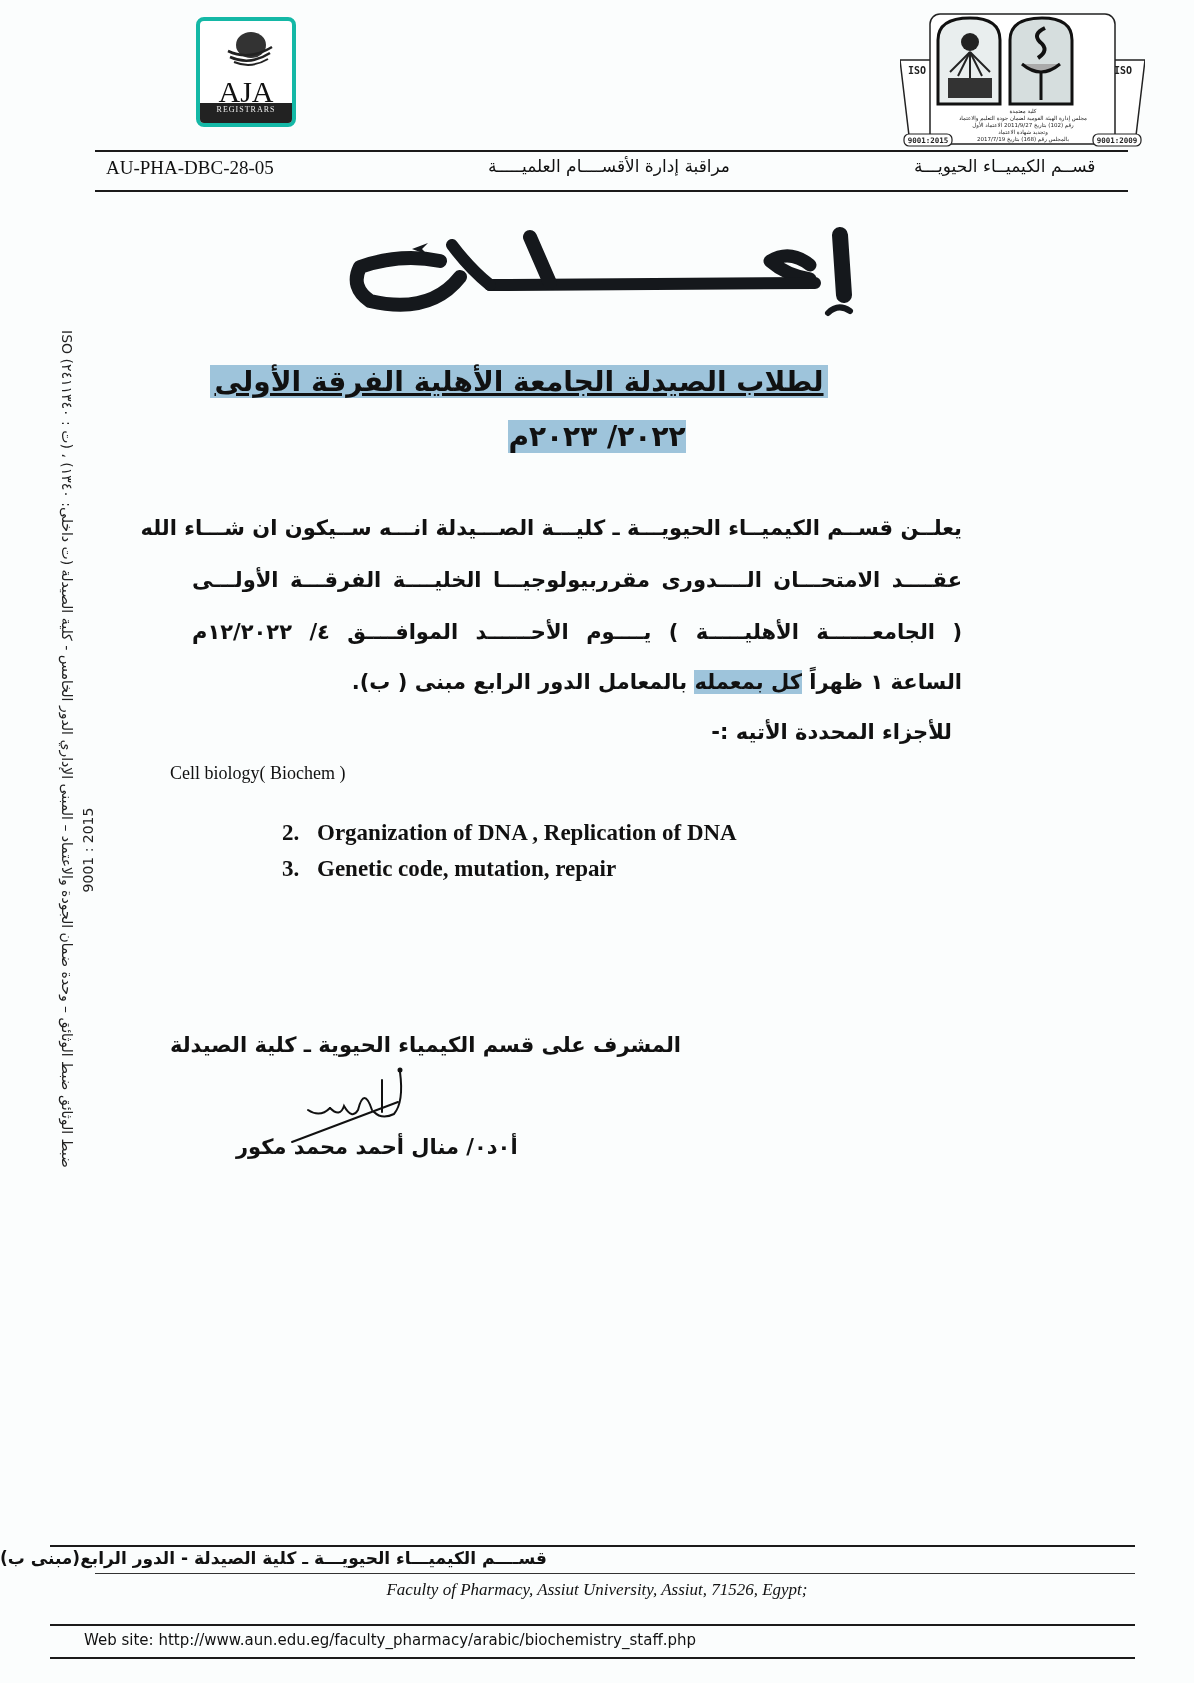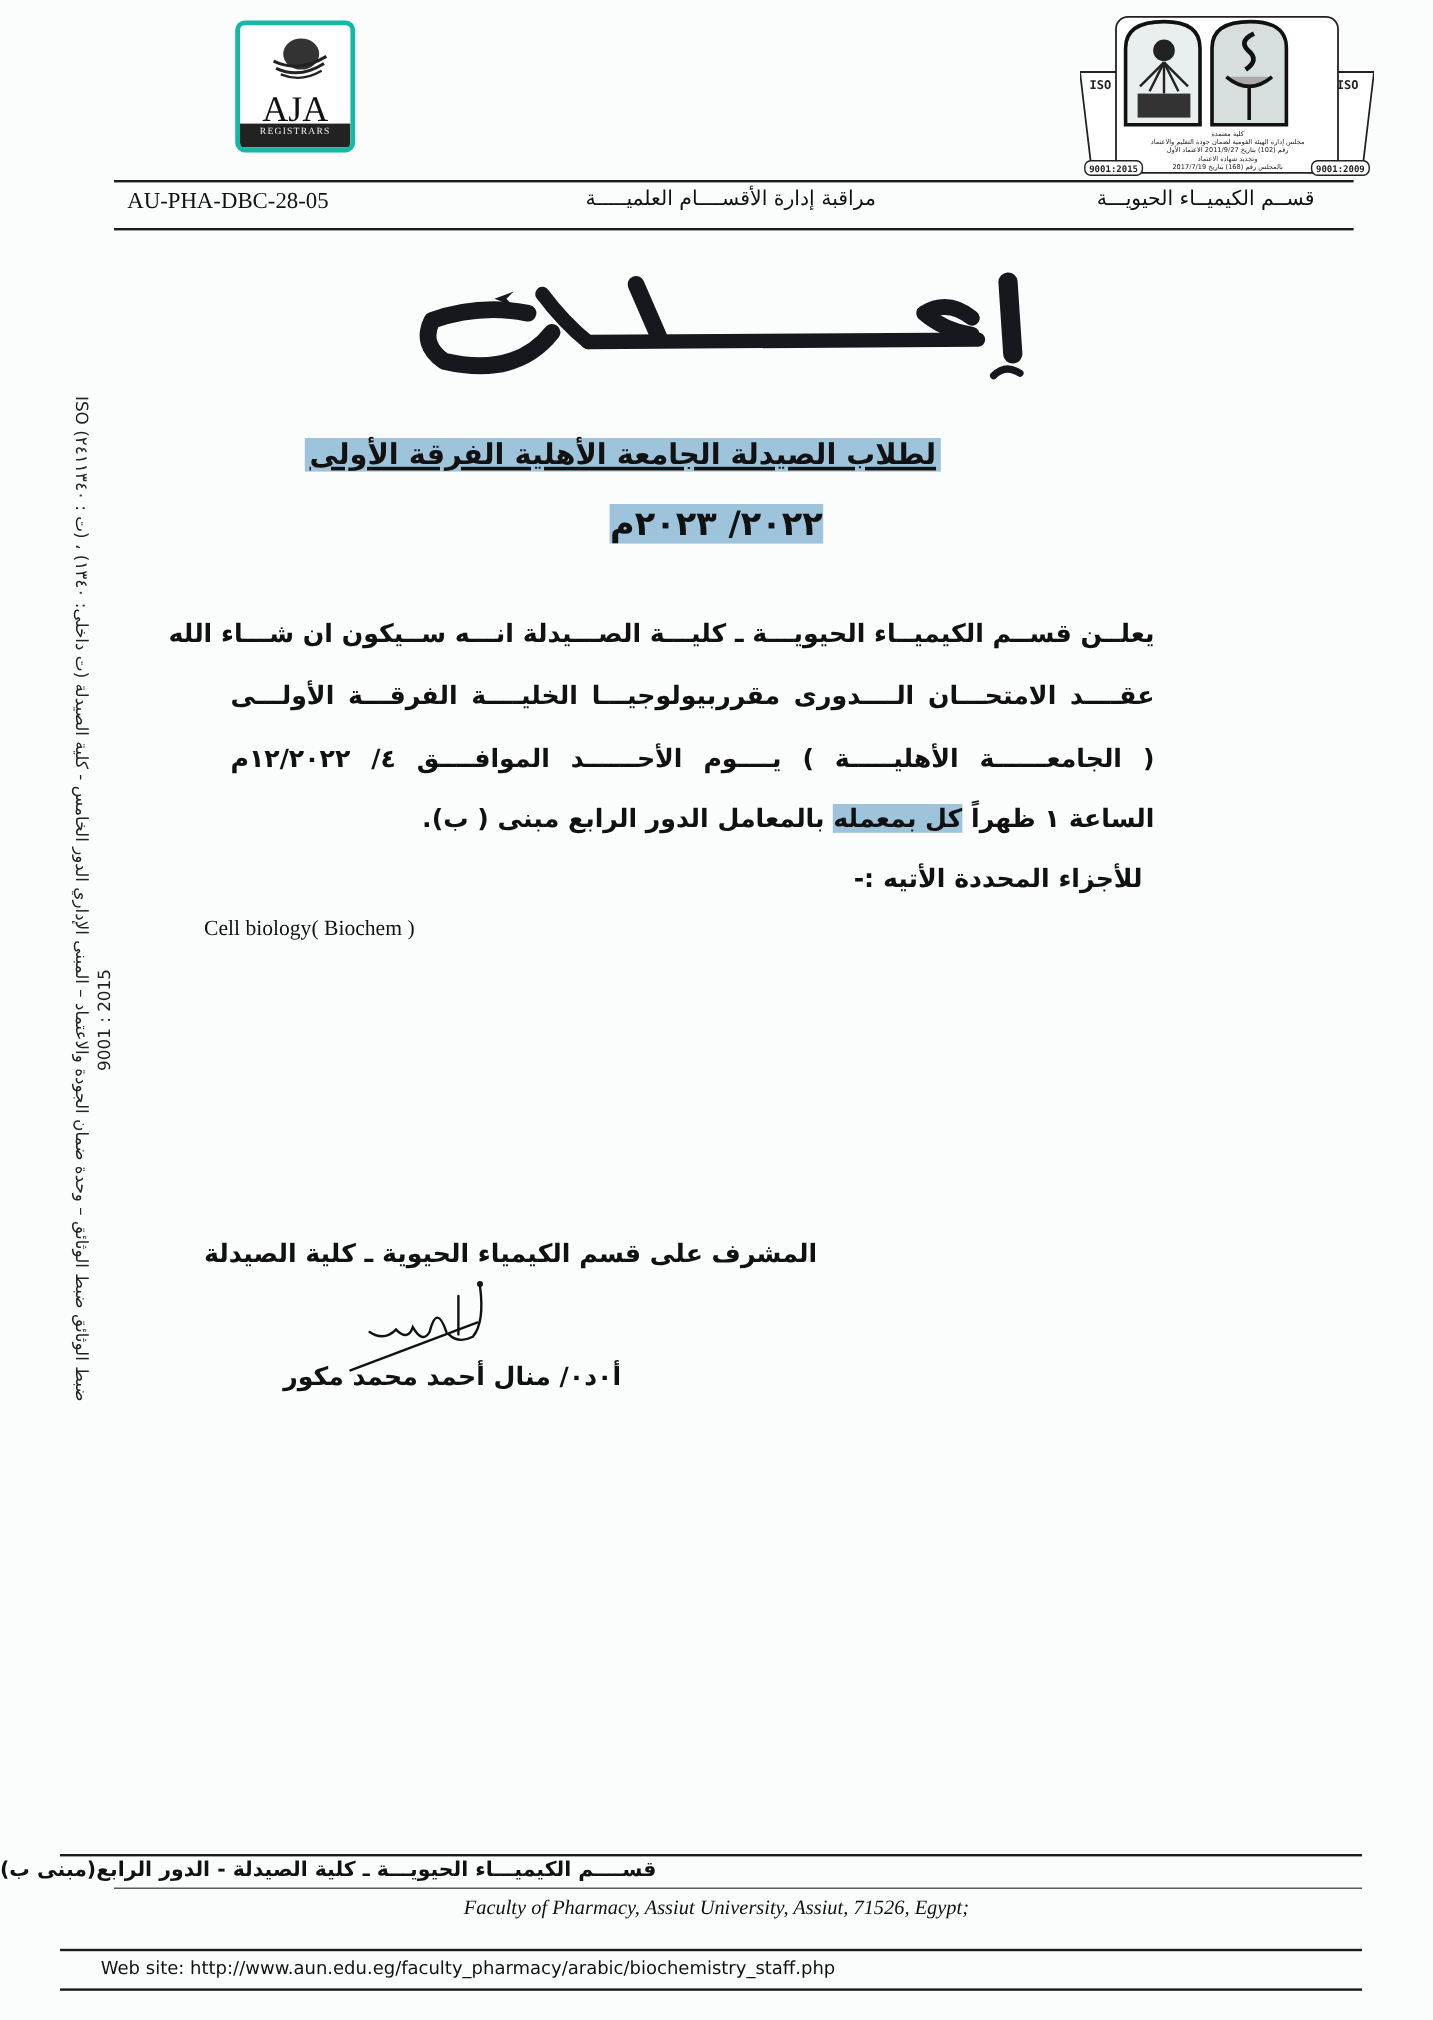--- a/index.html
+++ b/index.html
@@ -37,21 +37,21 @@
   }
   .hdr-ar { top:156px; font-size:17px; color:#111; white-space:nowrap; }
 
   .title-ar {
     left:340px; top:225px; width:540px; height:100px;
   }
 
   .hl { background:#9ec4db; }
 
   .subtitle {
-    top:365px; left:0; width:1038px; text-align:center; font-weight:bold; font-size:24px;
+    top:365px; left:0; width:1038px; text-align:center; font-weight:bold; font-size:28px;
   }
   .subtitle span { text-decoration:underline; text-decoration-thickness:3px; padding:0 4px; }
   .subyear { top:420px; left:0; width:1194px; text-align:center; font-weight:bold; font-size:28px; }
   .subyear span { padding:0 0; }
 
   .para {
     right:232px; width:770px; font-size:21px; font-weight:bold; white-space:nowrap;
     text-align:justify; text-align-last:justify;
   }
   .para.short { text-align:right; text-align-last:right; }
@@ -164,20 +164,22 @@
 </div>
 
 <div class="abs para rtl" style="top:516px;">يعلــن قســم الكيميــاء الحيويـــة ـ كليـــة الصـــيدلة انـــه ســيكون ان شـــاء الله</div>
 <div class="abs para rtl" style="top:568px;">عقــــد الامتحـــان الــــدورى مقرربيولوجيـــا الخليــــة الفرقـــة الأولـــى</div>
 <div class="abs para rtl" style="top:620px;">( الجامعــــــة الأهليـــــة ) يــــوم الأحــــــد الموافــــق ٤/ ١٢/٢٠٢٢م</div>
 <div class="abs para short rtl" style="top:670px;"><span>الساعة ١ ظهراً </span><span class="hl">كل بمعمله</span><span> بالمعامل الدور الرابع مبنى ( ب).</span></div>
 <div class="abs para short rtl" style="top:720px; right:242px;">للأجزاء المحددة الأتيه :-</div>
 
 <div class="abs en-head">Cell biology( Biochem )</div>
 <ul class="abs en-list">
+  <li><span class="num">2.</span><span>Organization of  DNA , Replication of DNA</span></li>
+  <li><span class="num">3.</span><span>Genetic code, mutation, repair</span></li>
 </ul>
 
 <div class="abs sig-title rtl">المشرف على قسم الكيمياء الحيوية ـ كلية الصيدلة</div>
 <svg class="abs signature" viewBox="0 0 140 85">
   <g fill="none" stroke="#111" stroke-width="2" stroke-linecap="round">
     <path d="M120 12 q4 30 -6 42 q-12 6 -20 -2"></path>
     <path d="M102 20 l0 32"></path>
     <path d="M92 50 q-8 -24 -14 0 q-6 10 -14 -4 q-4 12 -14 2"></path>
     <path d="M50 48 q-10 10 -22 2"></path>
     <path d="M118 42 L12 82"></path>

